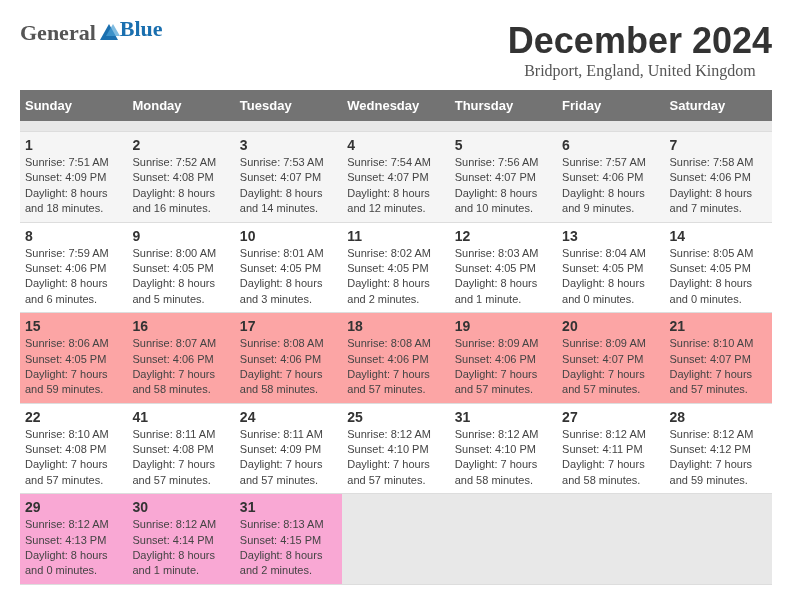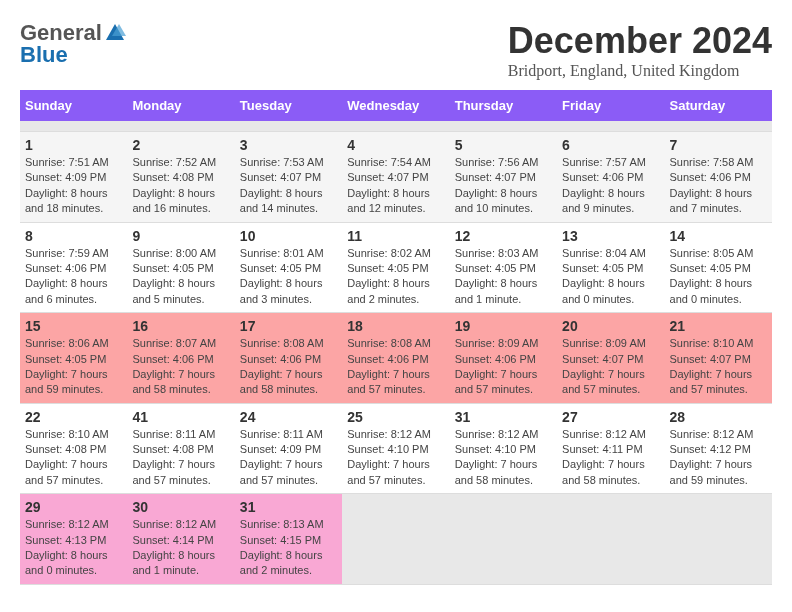--- a/index.html
+++ b/index.html
@@ -11,43 +11,44 @@
       padding: 20px;
     }
     .header {
       display: flex;
       justify-content: space-between;
       align-items: flex-start;
       margin-bottom: 10px;
     }
     .logo {
       display: flex;
-      flex-direction: column;
+      flex-direction: row;
       align-items: flex-start;
+      font-family: Liberation Serif, serif;
     }
     .title-block {
-      text-align: left;
+      text-align: center;
     }
     .main-title {
       font-size: 36px;
       font-weight: bold;
       color: #333;
     }
     .subtitle {
       font-size: 16px;
       color: #555;
       font-family: Liberation Serif, serif;
     }
     table {
       width: 100%;
       border-collapse: collapse;
       font-size: 11px;
     }
     thead tr {
-      background-color: #8b5cf6;
+      background-color: #737373;
       color: white;
     }
     thead th {
       padding: 8px 5px;
       text-align: left;
       font-size: 13px;
       font-weight: bold;
     }
     tbody tr {
       border-bottom: 1px solid #ddd;

